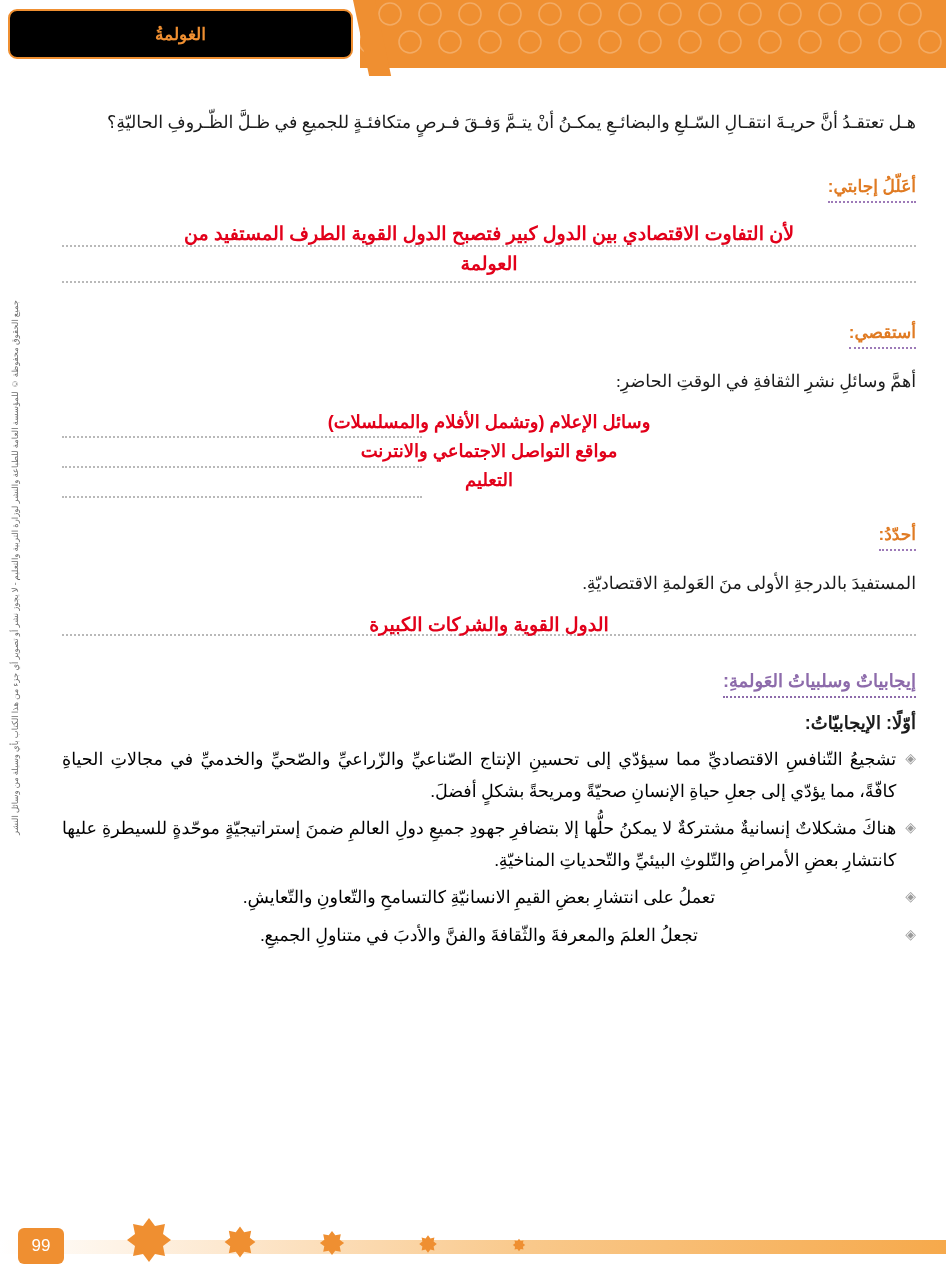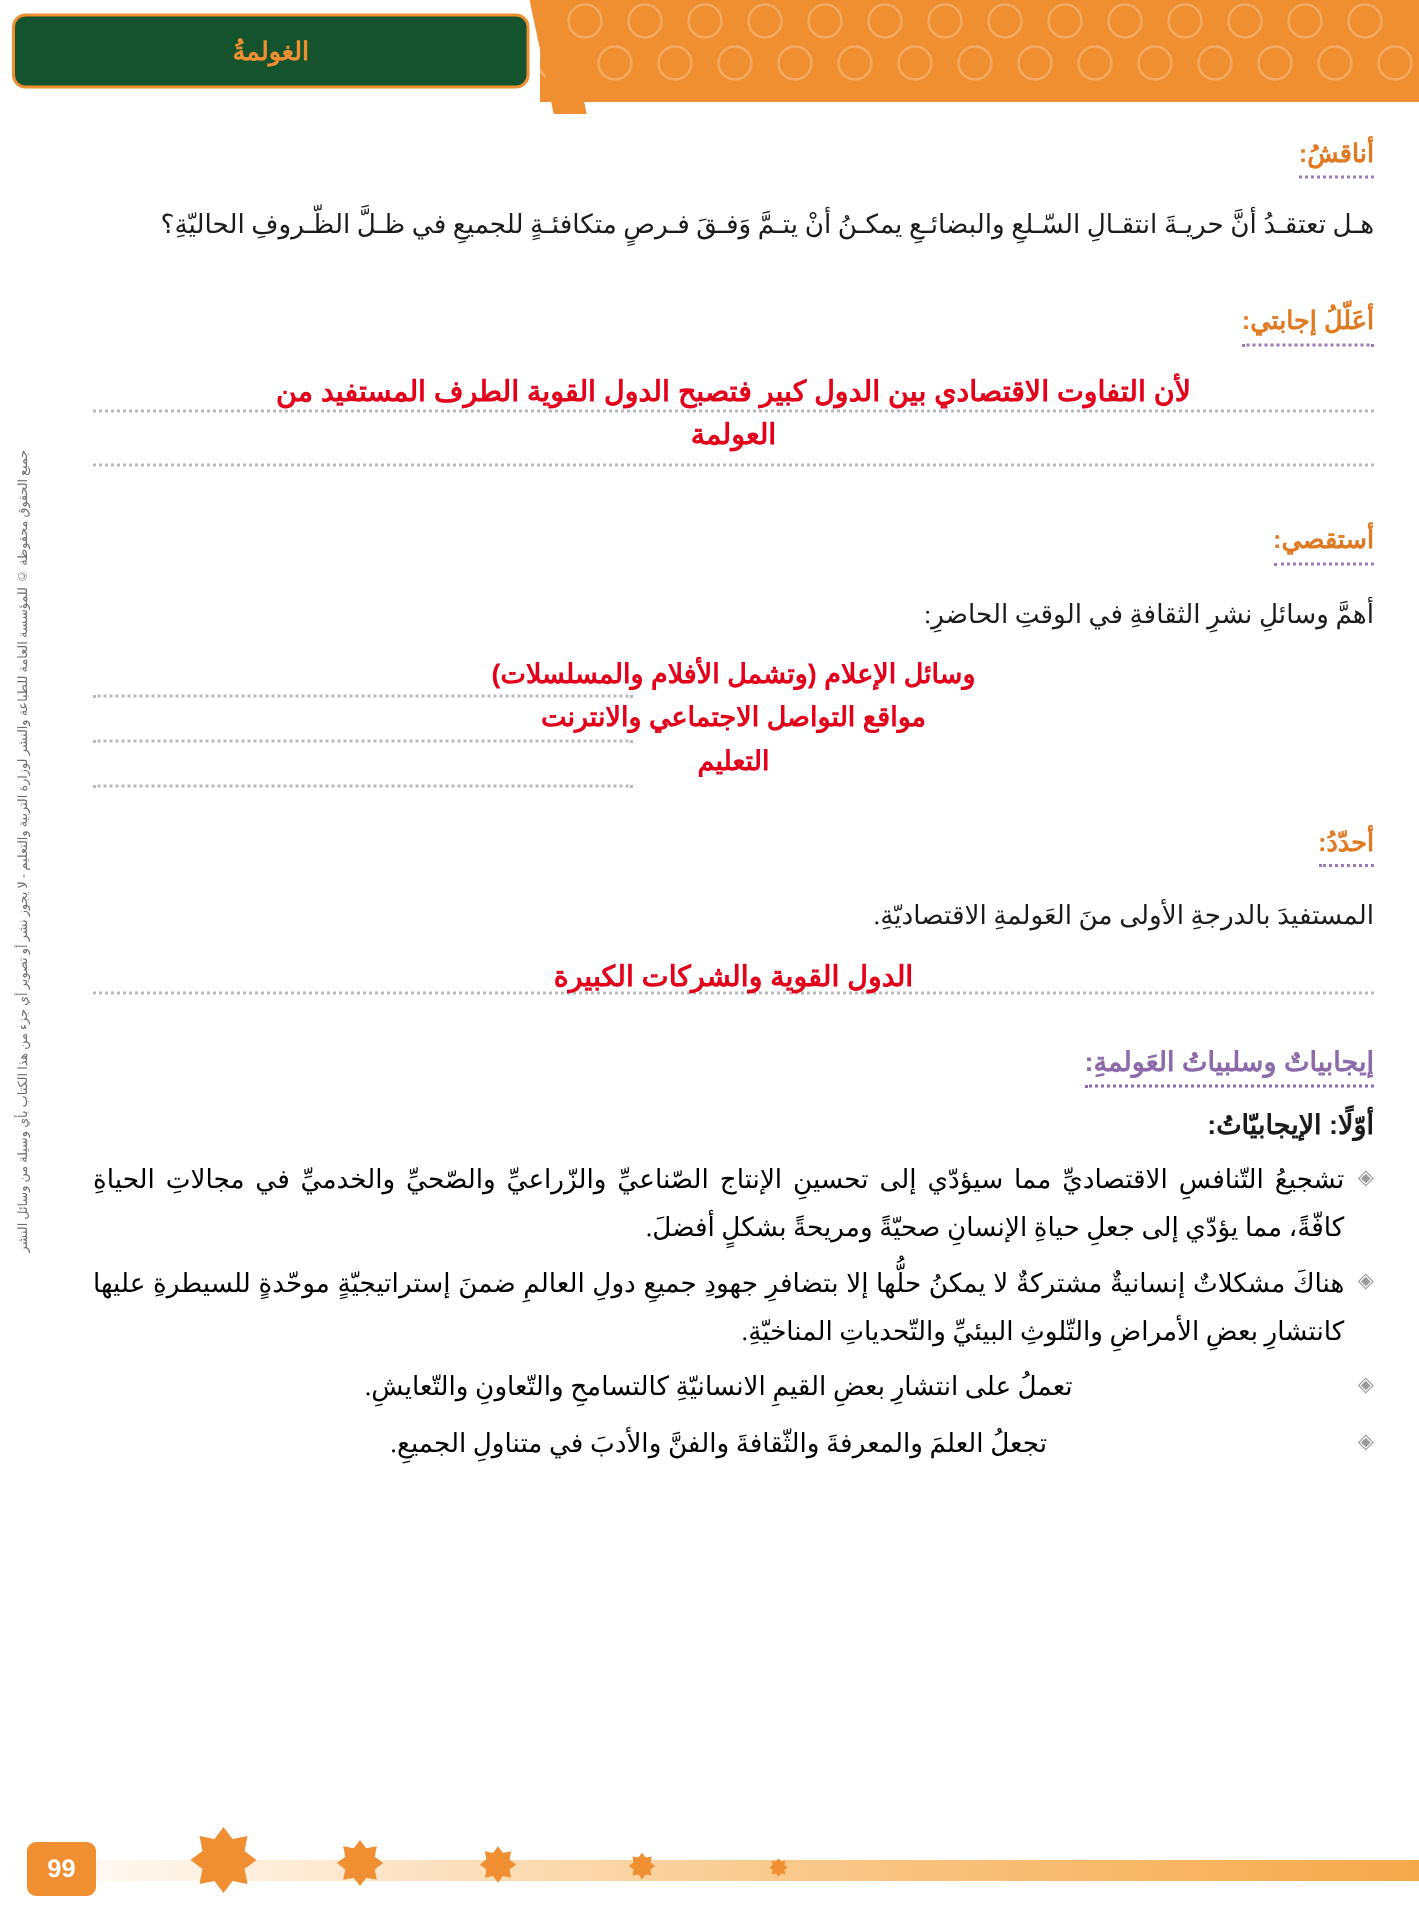--- a/index.html
+++ b/index.html
@@ -47,21 +47,21 @@
     width: 360px;
     height: 68px;
     background: #ffffff;
   }
   .header-tab {
     position: absolute;
     top: 9px;
     left: 8px;
     width: 345px;
     height: 50px;
-    background: #14532d;
+    background: #000000;
     border: 2px solid #ef8f31;
     border-radius: 9px;
     box-sizing: border-box;
     display: flex;
     align-items: center;
     justify-content: center;
   }
   .header-tab-label {
     color: #ef8f31;
     font-family: "Liberation Sans", sans-serif;
@@ -246,21 +246,21 @@
   .page-num {
     position: absolute;
     bottom: 12px;
     left: 18px;
     width: 46px;
     height: 36px;
     background: #ef8f31;
     border-radius: 6px;
     color: #ffffff;
     font-family: "Liberation Sans", sans-serif;
-    font-weight: bold;
+    font-weight: normal;
     font-size: 17px;
     display: flex;
     align-items: center;
     justify-content: center;
   }
 </style>
 </head>
 <body>
 
 <div class="header">
@@ -326,23 +326,20 @@
   <div class="header-tab">
     <span class="header-tab-label">الغولمةُ</span>
   </div>
 </div>
 
 <div class="side-note">جميع الحقوق محفوظة © للمؤسسة العامة للطباعة والنشر لوزارة التربية والتعليم - لا يجوز نشر أو تصوير أي جزء من هذا الكتاب بأي وسيلة من وسائل النشر</div>
 
 <div class="content">
 
   <div>
-    <div class="sec-head">
-      <div class="sec-head-inner">أناقشُ:</div>
-    </div>
     <div class="q-text">هـل تعتقـدُ أنَّ حريـةَ انتقـالِ السّـلعِ والبضائـعِ يمكـنُ أنْ يتـمَّ وَفـقَ فـرصٍ متكافئـةٍ للجميعِ في ظـلَّ الظّـروفِ الحاليّةِ؟</div>
   </div>
 
   <div style="margin-top:38px">
     <div class="sec-head">
       <div class="sec-head-inner">أعَلّلُ إجابتي:</div>
     </div>
     <div class="ans-block" style="margin-top:16px">
       <div class="ans-line-abs" style="top:26px"></div>
       <div class="ans-line-abs" style="top:62px"></div>

